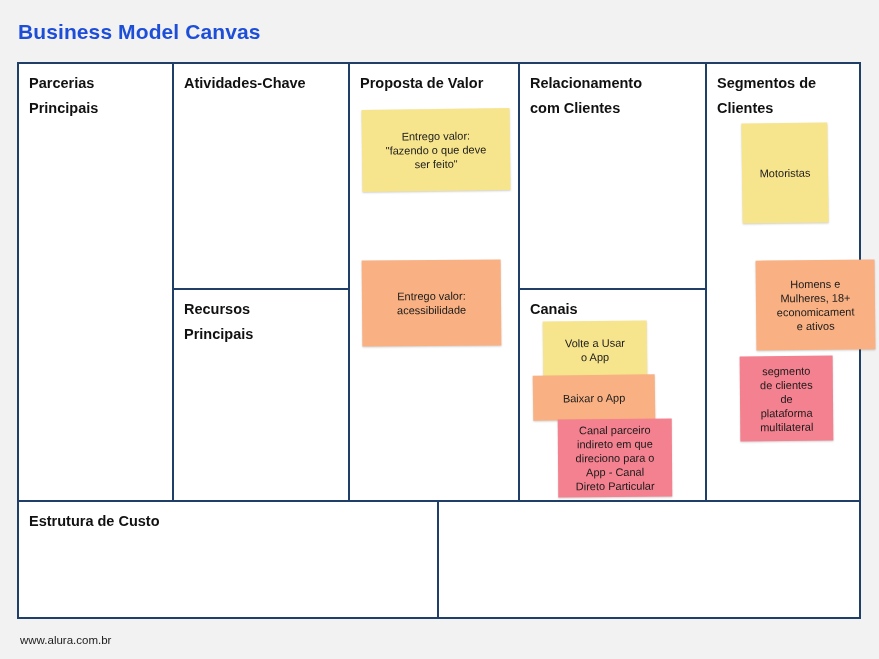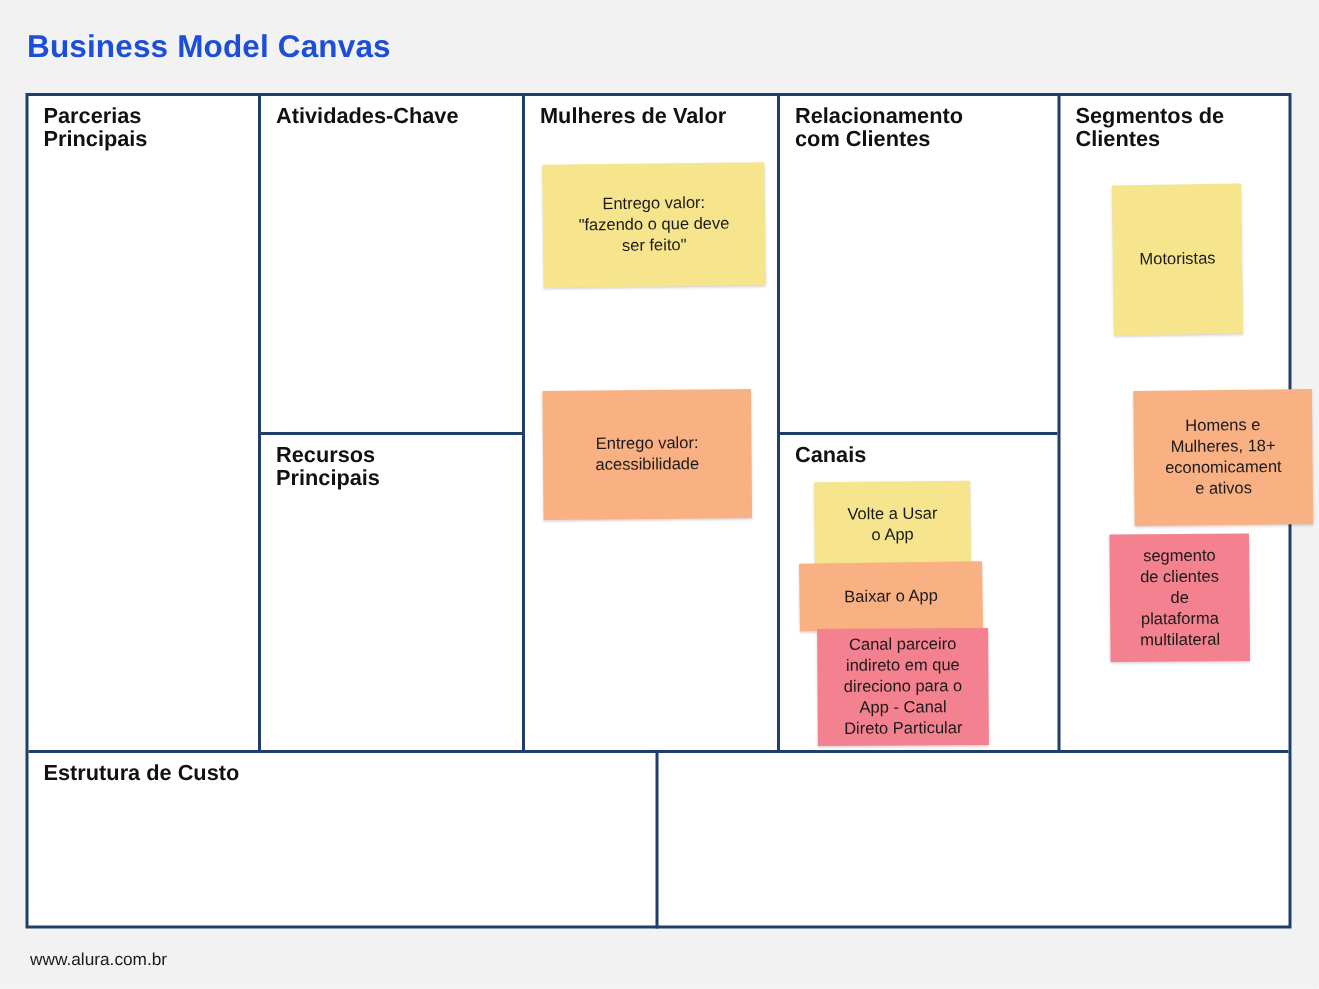--- a/index.html
+++ b/index.html
@@ -53,21 +53,21 @@
     background: transparent;
     overflow: visible;
   }
   .cell-title {
     position: absolute;
     left: 10px;
     top: 7px;
     font-size: 14.5px;
     font-weight: bold;
     color: #111111;
-    line-height: 15px;
+    line-height: 25px;
     white-space: pre-line;
   }
 
   
   .rule-v {
     position: absolute;
     width: 2px;
     background: #1f3f68;
   }
   .rule-h {
@@ -135,21 +135,21 @@
     <div class="cell" style="left:155px; top:0; width:174px; height:224px;">
       <div class="cell-title">Atividades-Chave</div>
     </div>
 
     <div class="cell" style="left:155px; top:226px; width:174px; height:210px;padding-left:20px;">
       <div class="cell-title">Recursos
 Principais</div>
     </div>
 
     <div class="cell" style="left:331px; top:0; width:168px; height:436px;">
-      <div class="cell-title">Mulheres de Valor</div>
+      <div class="cell-title">Proposta de Valor</div>
 
       <div class="note yellow" style="left:12px; top:45px; width:148px; height:82px; transform:rotate(-0.7deg);">Entrego valor:
 "fazendo o que deve
 ser feito"</div>
 
       <div class="note orange" style="left:12px; top:196px; width:139px; height:86px; transform:rotate(-0.5deg);">Entrego valor:
 acessibilidade</div>
     </div>
 
     <div class="cell" style="left:501px; top:0; width:185px; height:224px;">
@@ -158,21 +158,21 @@
     </div>
 
     <div class="cell" style="left:501px; top:226px; width:185px; height:210px;text-decoration:underline;">
       <div class="cell-title">Canais</div>
 
       <div class="note yellow" style="left:23px; top:31px; width:104px; height:57px; transform:rotate(-0.6deg);">Volte a Usar
 o App</div>
 
       <div class="note orange" style="left:13px; top:85px; width:122px; height:45px; transform:rotate(-0.8deg);">Baixar o App</div>
 
-      <div class="note pink" style="left:25px; top:129px; width:114px; height:78px; transform:rotate(-0.4deg);">Canal parceiro
+      <div class="note pink" style="left:38px; top:129px; width:114px; height:78px; transform:rotate(-0.4deg);">Canal parceiro
 indireto em que
 direciono para o
 App - Canal
 Direto Particular</div>
     </div>
 
     <div class="cell" style="left:688px; top:0; width:152px; height:436px;">
       <div class="cell-title">Segmentos de
 Clientes</div>
 

